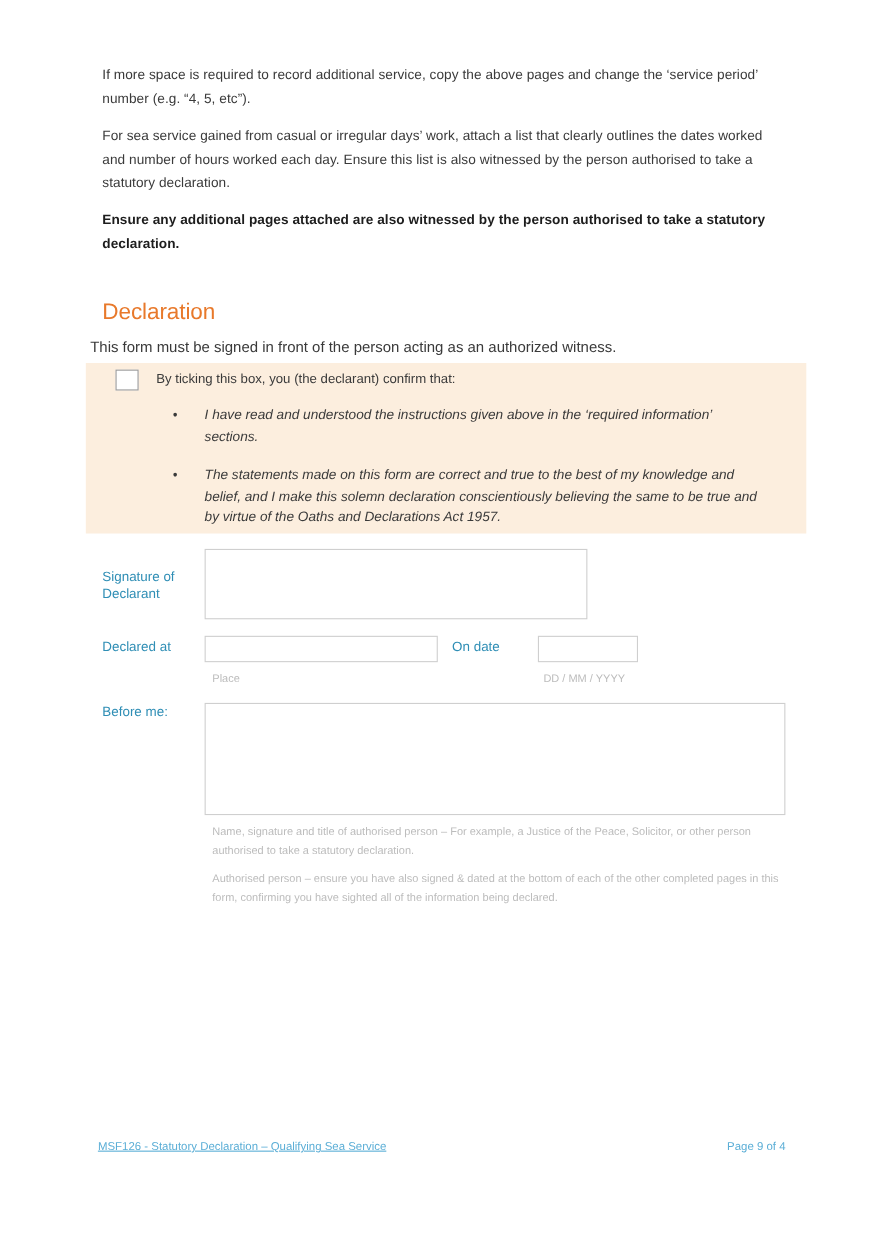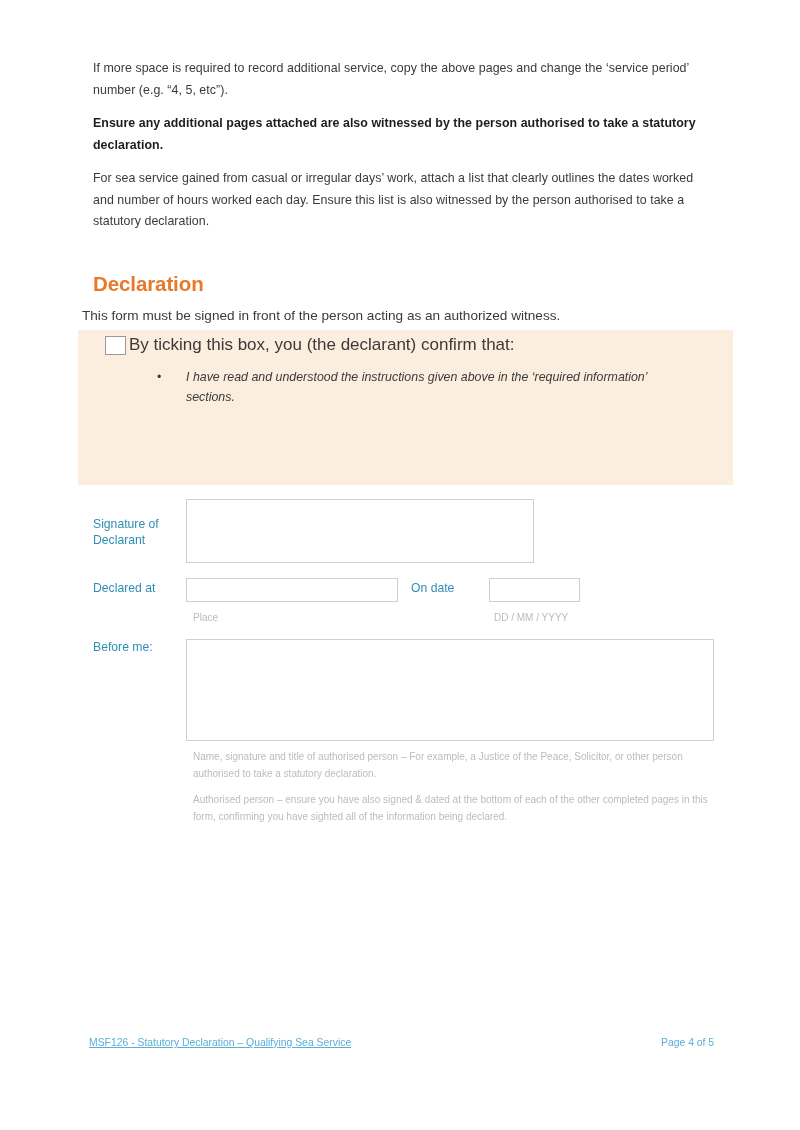--- a/index.html
+++ b/index.html
@@ -37,21 +37,21 @@
     font-weight: bold;
     color: #1d1d1d;
   }
 
   
   .decl-heading {
     position: absolute;
     left: 93px;
     top: 272px;
     font-size: 20.5px;
-    font-weight: bold;
+    font-weight: normal;
     color: #E8792B;
     letter-spacing: -0.1px;
   }
   .decl-sub {
     position: absolute;
     left: 82px;
     top: 308px;
     font-size: 13.6px;
     color: #3a3a3a;
   }
@@ -75,22 +75,22 @@
   .tick-box {
     width: 21px;
     height: 19px;
     border: 1.4px solid #9a9a9a;
     background: #ffffff;
     box-sizing: border-box;
     flex: 0 0 auto;
     margin-top: 1px;
   }
   .tick-label {
-    margin-left: 3px;
-    font-size: 17px;
+    margin-left: 16px;
+    font-size: 12px;
     color: #3a3a3a;
     line-height: 19px;
   }
   .bullets {
     position: absolute;
     left: 75px;
     top: 38px;
     width: 545px;
     margin: 0;
     padding: 0;
@@ -170,49 +170,50 @@
     color: #5BAED6;
   }
 </style>
 </head>
 <body>
 
 <div class="page">
 
   <div class="intro">
     <p class="para">If more space is required to record additional service, copy the above pages and change the ‘service period’ number (e.g. “4, 5, etc”).</p>
+    <p class="para">For sea service gained from casual or irregular days’ work, attach a list that clearly outlines the dates worked and number of hours worked each day. Ensure this list is also witnessed by the person authorised to take a statutory declaration.</p>
     <p class="para bold">Ensure any additional pages attached are also witnessed by the person authorised to take a statutory declaration.</p>
-    <p class="para">For sea service gained from casual or irregular days’ work, attach a list that clearly outlines the dates worked and number of hours worked each day. Ensure this list is also witnessed by the person authorised to take a statutory declaration.</p>
   </div>
 
   <div class="decl-heading">Declaration</div>
   <div class="decl-sub">This form must be signed in front of the person acting as an authorized witness.</div>
 
   <div class="decl-box">
     <div class="tick-row">
       <span class="tick-box"></span>
       <span class="tick-label">By ticking this box, you (the declarant) confirm that:</span>
     </div>
     <ul class="bullets">
       <li>I have read and understood the instructions given above in the ‘required information’ sections.</li>
+      <li>The statements made on this form are correct and true to the best of my knowledge and belief, and I make this solemn declaration conscientiously believing the same to be true and by virtue of the Oaths and Declarations Act 1957.</li>
     </ul>
   </div>
 
   <div class="form-label" id="lbl-signature">Signature of Declarant</div>
   <div class="field-box" id="box-signature"></div>
 
   <div class="form-label" id="lbl-declared">Declared at</div>
   <div class="field-box" id="box-place"></div>
   <div class="hint" id="hint-place">Place</div>
 
   <div class="form-label" id="lbl-ondate">On date</div>
   <div class="field-box" id="box-date"></div>
   <div class="hint" id="hint-date">DD / MM / YYYY</div>
 
   <div class="form-label" id="lbl-beforeme">Before me:</div>
   <div class="field-box" id="box-beforeme"></div>
   <div class="hint wide" id="hint-auth">Authorised person – ensure you have also signed &amp; dated at the bottom of each of the other completed pages in this form, confirming you have sighted all of the information being declared.</div>
   <div class="hint wide" id="hint-name">Name, signature and title of authorised person – For example, a Justice of the Peace, Solicitor, or other person authorised to take a statutory declaration.</div>
 
   <a class="footer-link" href="#">MSF126 - Statutory Declaration – Qualifying Sea Service</a>
-  <div class="footer-page">Page 4 of 5</div>
+  <div class="footer-page">Page 9 of 4</div>
 
 </div>
 
 </body></html>

